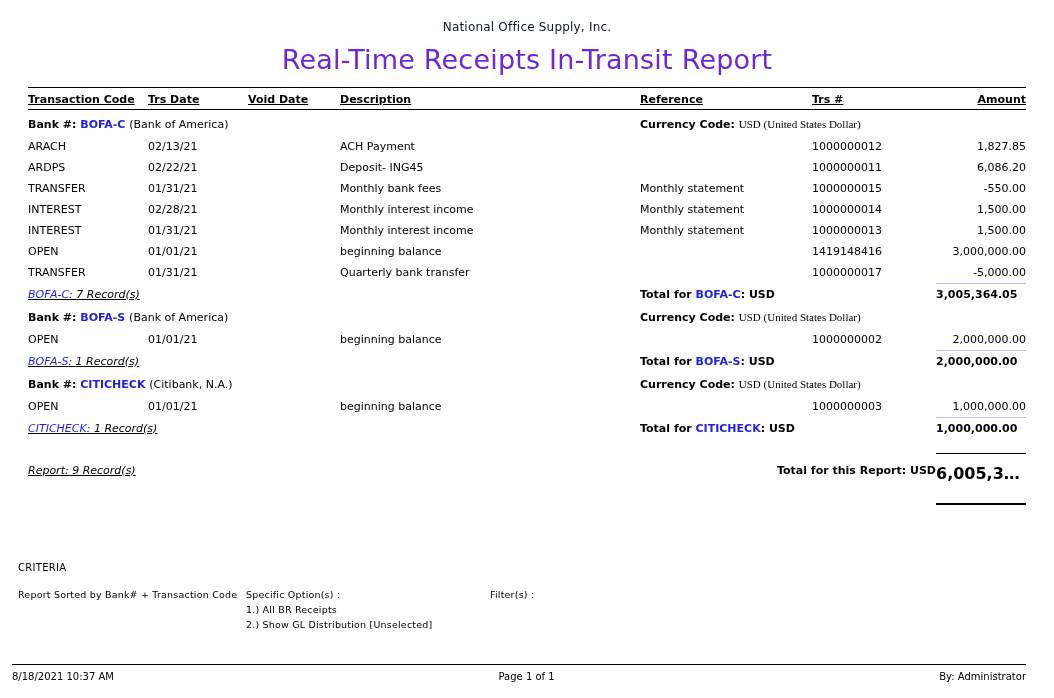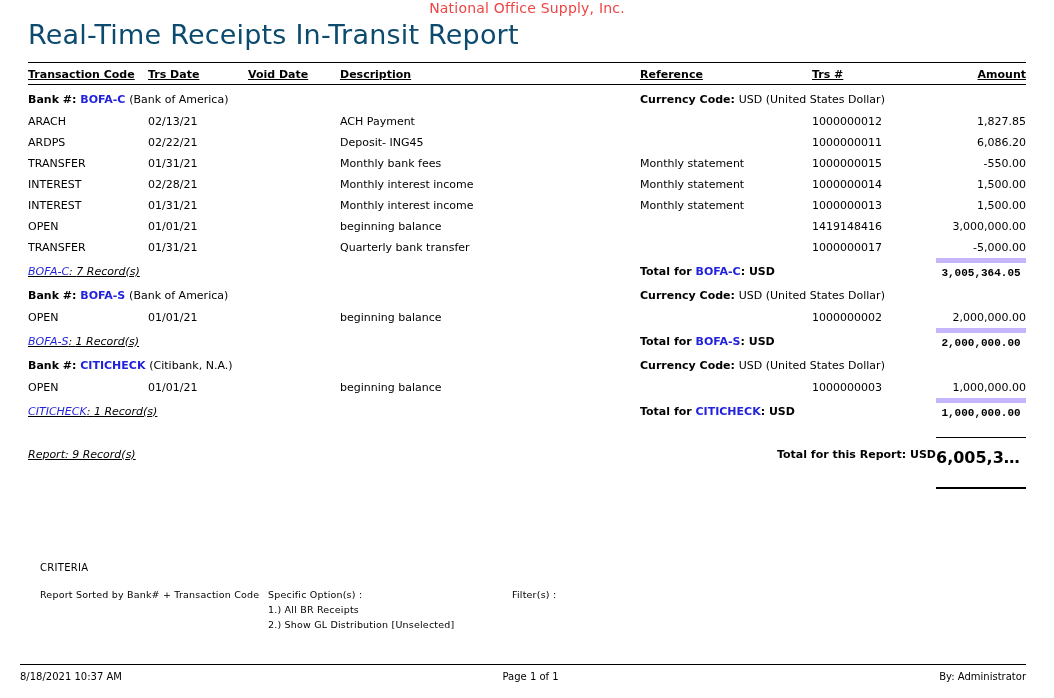--- a/index.html
+++ b/index.html
@@ -17,29 +17,30 @@
   }
   .page {
     position: relative;
     width: 1054px;
     height: 698px;
     box-sizing: border-box;
     padding: 0 28px;
   }
   .company {
     text-align: center;
-    font-size: 14px;
-    color: #ef4444;
+    font-size: 12px;
+    color: #0f172a;
+    padding-top: 20px;
     letter-spacing: 0.2px;
   }
   .report-title {
-    text-align: left;
+    text-align: center;
     font-size: 27px;
-    color: #0c4a6e;
-    margin-top: 3px;
+    color: #6d28d9;
+    margin-top: 10px;
     margin-bottom: 12px;
     font-weight: normal;
     letter-spacing: 0.2px;
   }
   .rule-top {
     border-top: 1px solid #000;
     margin: 0 0 0 0;
   }
   table.grid {
     width: 100%;
@@ -79,44 +80,43 @@
   }
   .bankrow td {
     padding-top: 8px;
     padding-bottom: 5px;
     font-weight: bold;
     font-size: 11px;
   }
   .bankrow .blue { color: #2222dd; }
   .bankrow .normal { font-weight: normal; }
   .currency-cell { font-weight: bold; }
-  .currency-cell .normal { font-weight: normal; }
+  .currency-cell .normal { font-weight: normal; font-family: Liberation Serif, serif; }
 
   .recrow td {
     padding-top: 4px;
     padding-bottom: 2px;
   }
   .reccount {
     font-style: italic;
     font-size: 11px;
     text-decoration: underline;
   }
   .reccount .blue { color: #2222dd; }
   .totlabel {
     font-weight: bold;
     text-align: left;
     font-size: 11px;
   }
   .totlabel .blue { color: #2222dd; }
   .totamt {
     font-weight: bold;
-    text-align: center;
-    border-top: 5px solid #c4b5fd;
-    font-size: 11px;
-    font-family: Liberation Mono, monospace;
+    text-align: left;
+    border-top: 1px solid #c4b5fd;
+    font-size: 11px;
   }
   .amt { text-align: right; }
 
   .spacer td { height: 16px; padding: 0; }
 
   .grandrow td { padding-top: 10px; }
   .grandlabel {
     font-weight: bold;
     text-align: right;
     font-size: 11px;
@@ -125,21 +125,21 @@
     font-weight: bold;
     text-align: right;
     font-size: 16px;
     border-top: 1px solid #000;
     border-bottom: 2px solid #000;
     padding-bottom: 20px;
   }
 
   .criteria {
     position: absolute;
-    left: 40px;
+    left: 18px;
     top: 562px;
     width: 998px;
   }
   .criteria-title {
     font-size: 10px;
     letter-spacing: 0.3px;
     margin-bottom: 16px;
   }
   .criteria-body {
     position: relative;
@@ -152,21 +152,21 @@
   .crit-opts {
     position: absolute; left: 228px; top: 0; width: 250px;
   }
   .crit-opts .opt { margin-top: 4px; }
   .crit-filter {
     position: absolute; left: 472px; top: 0; width: 200px;
   }
 
   .footer {
     position: absolute;
-    left: 20px;
+    left: 12px;
     right: 28px;
     bottom: 12px;
     height: 22px;
   }
   .footer-rule {
     border-top: 1px solid #000;
     margin-bottom: 6px;
   }
   .footer-inner {
     display: flex;

